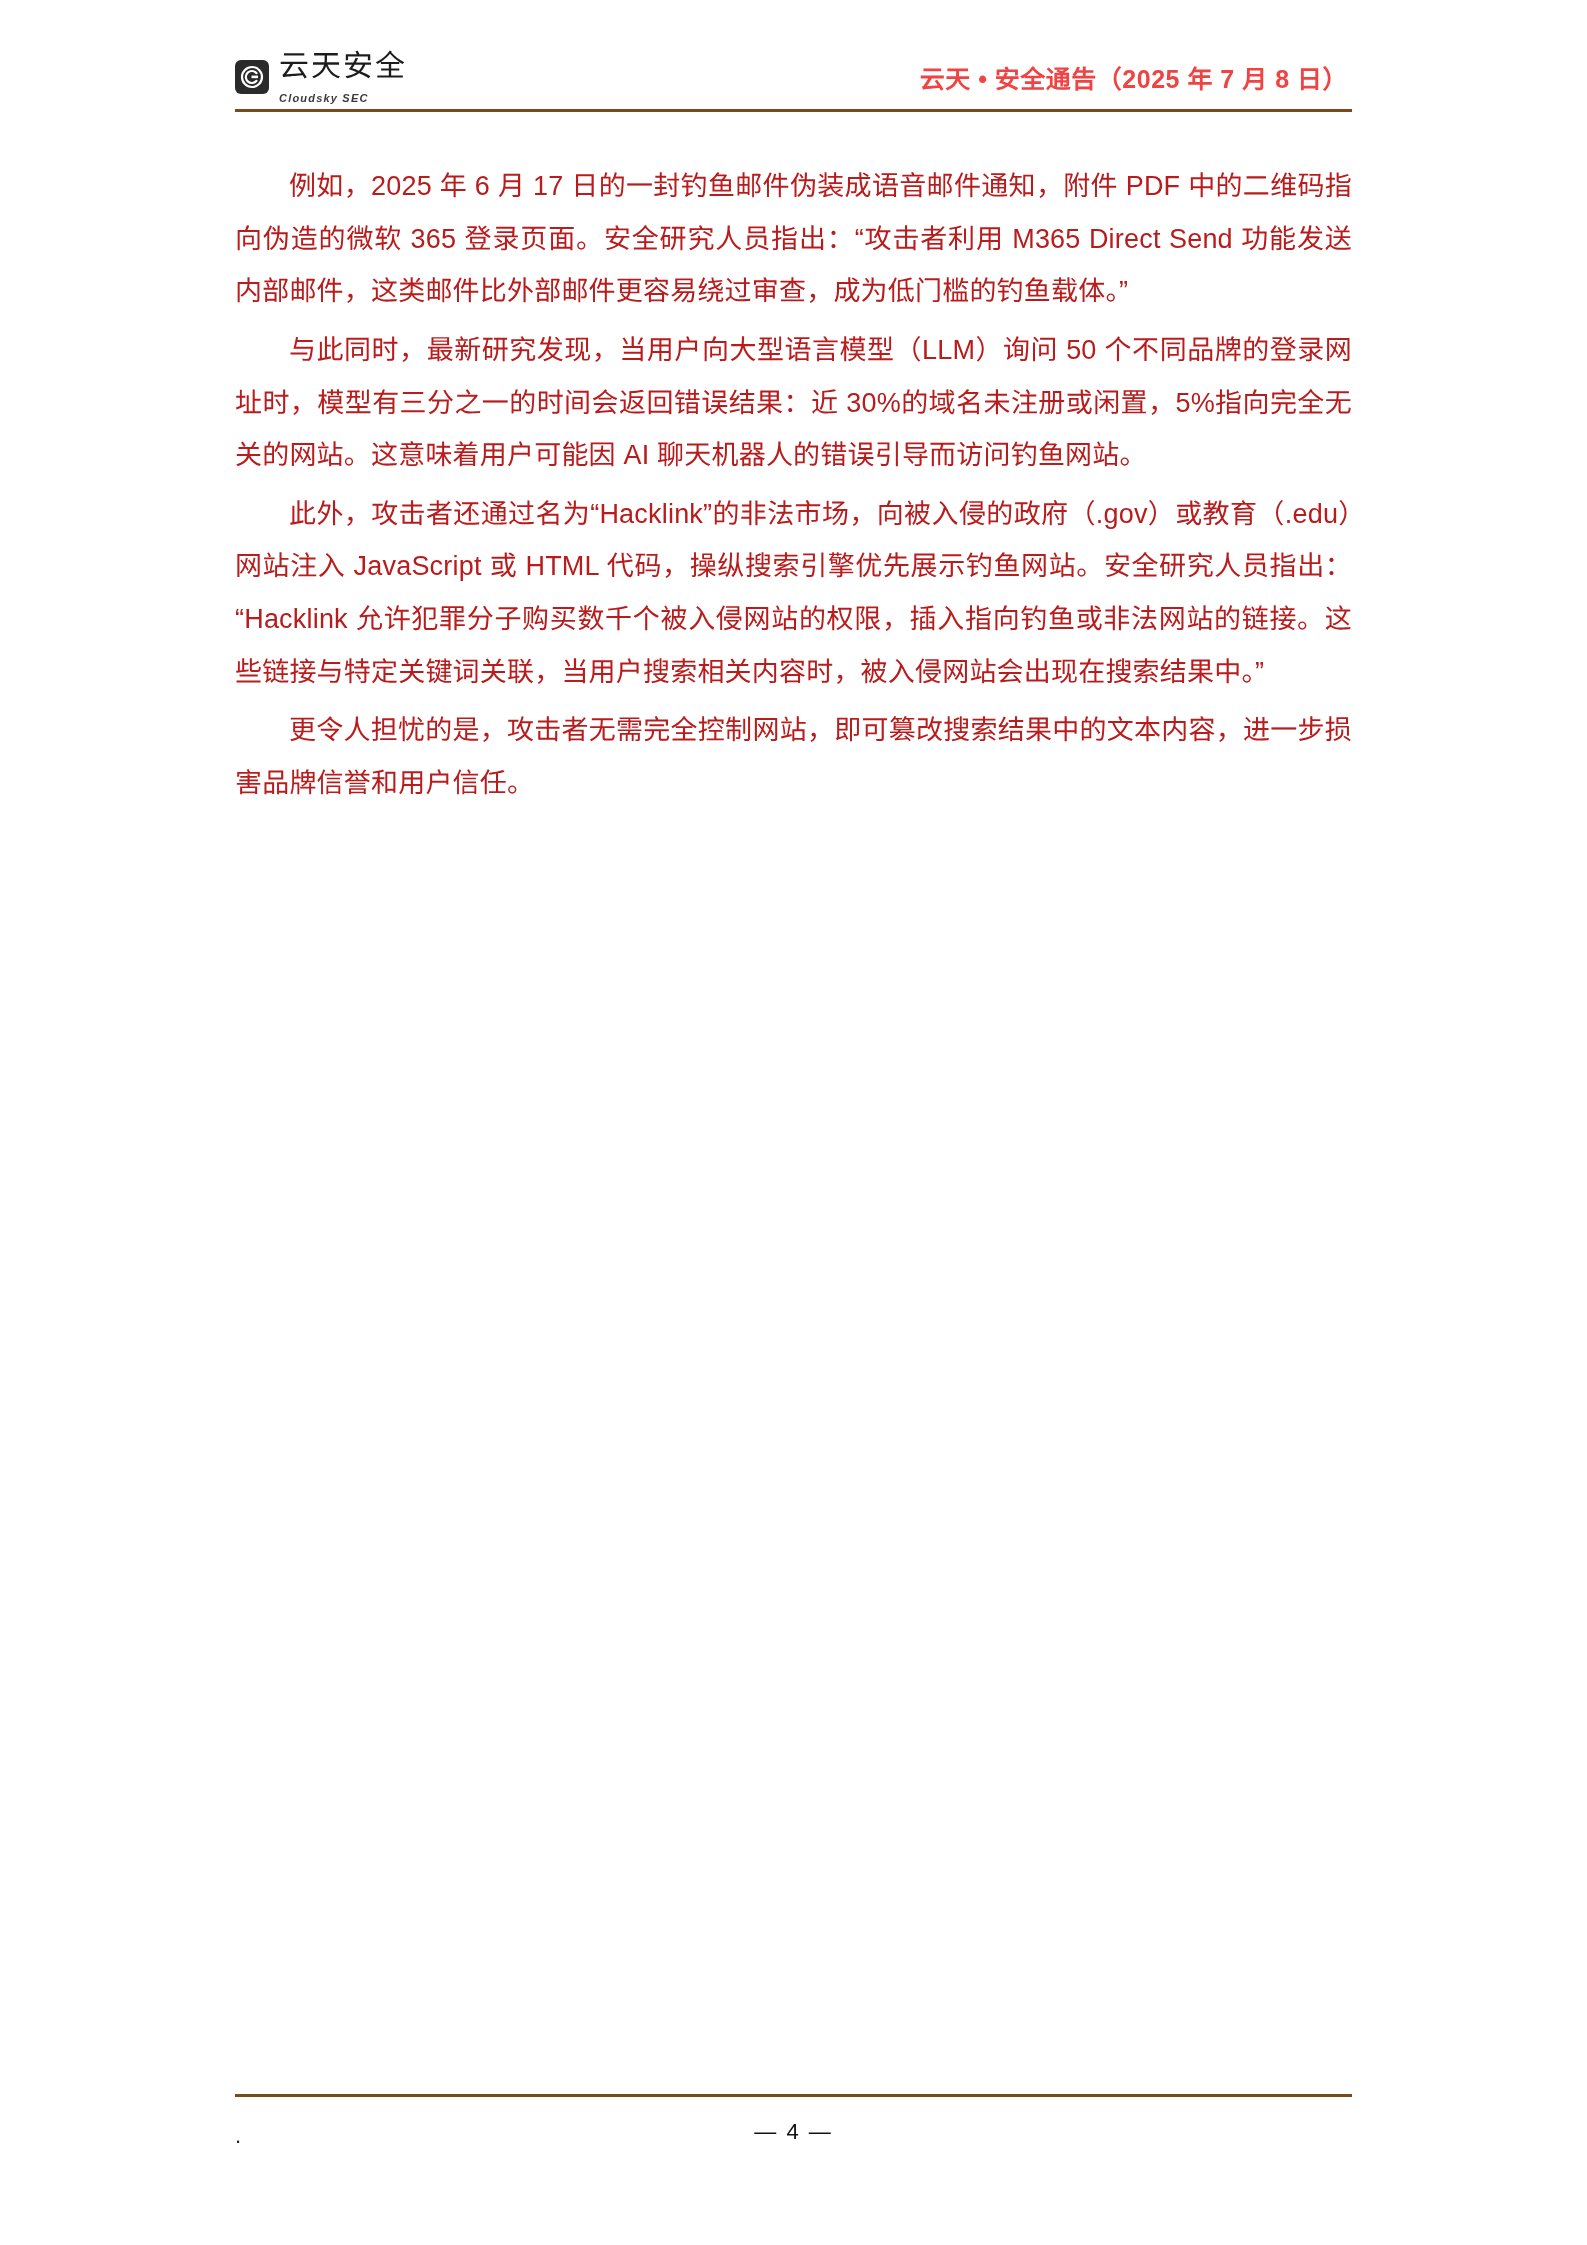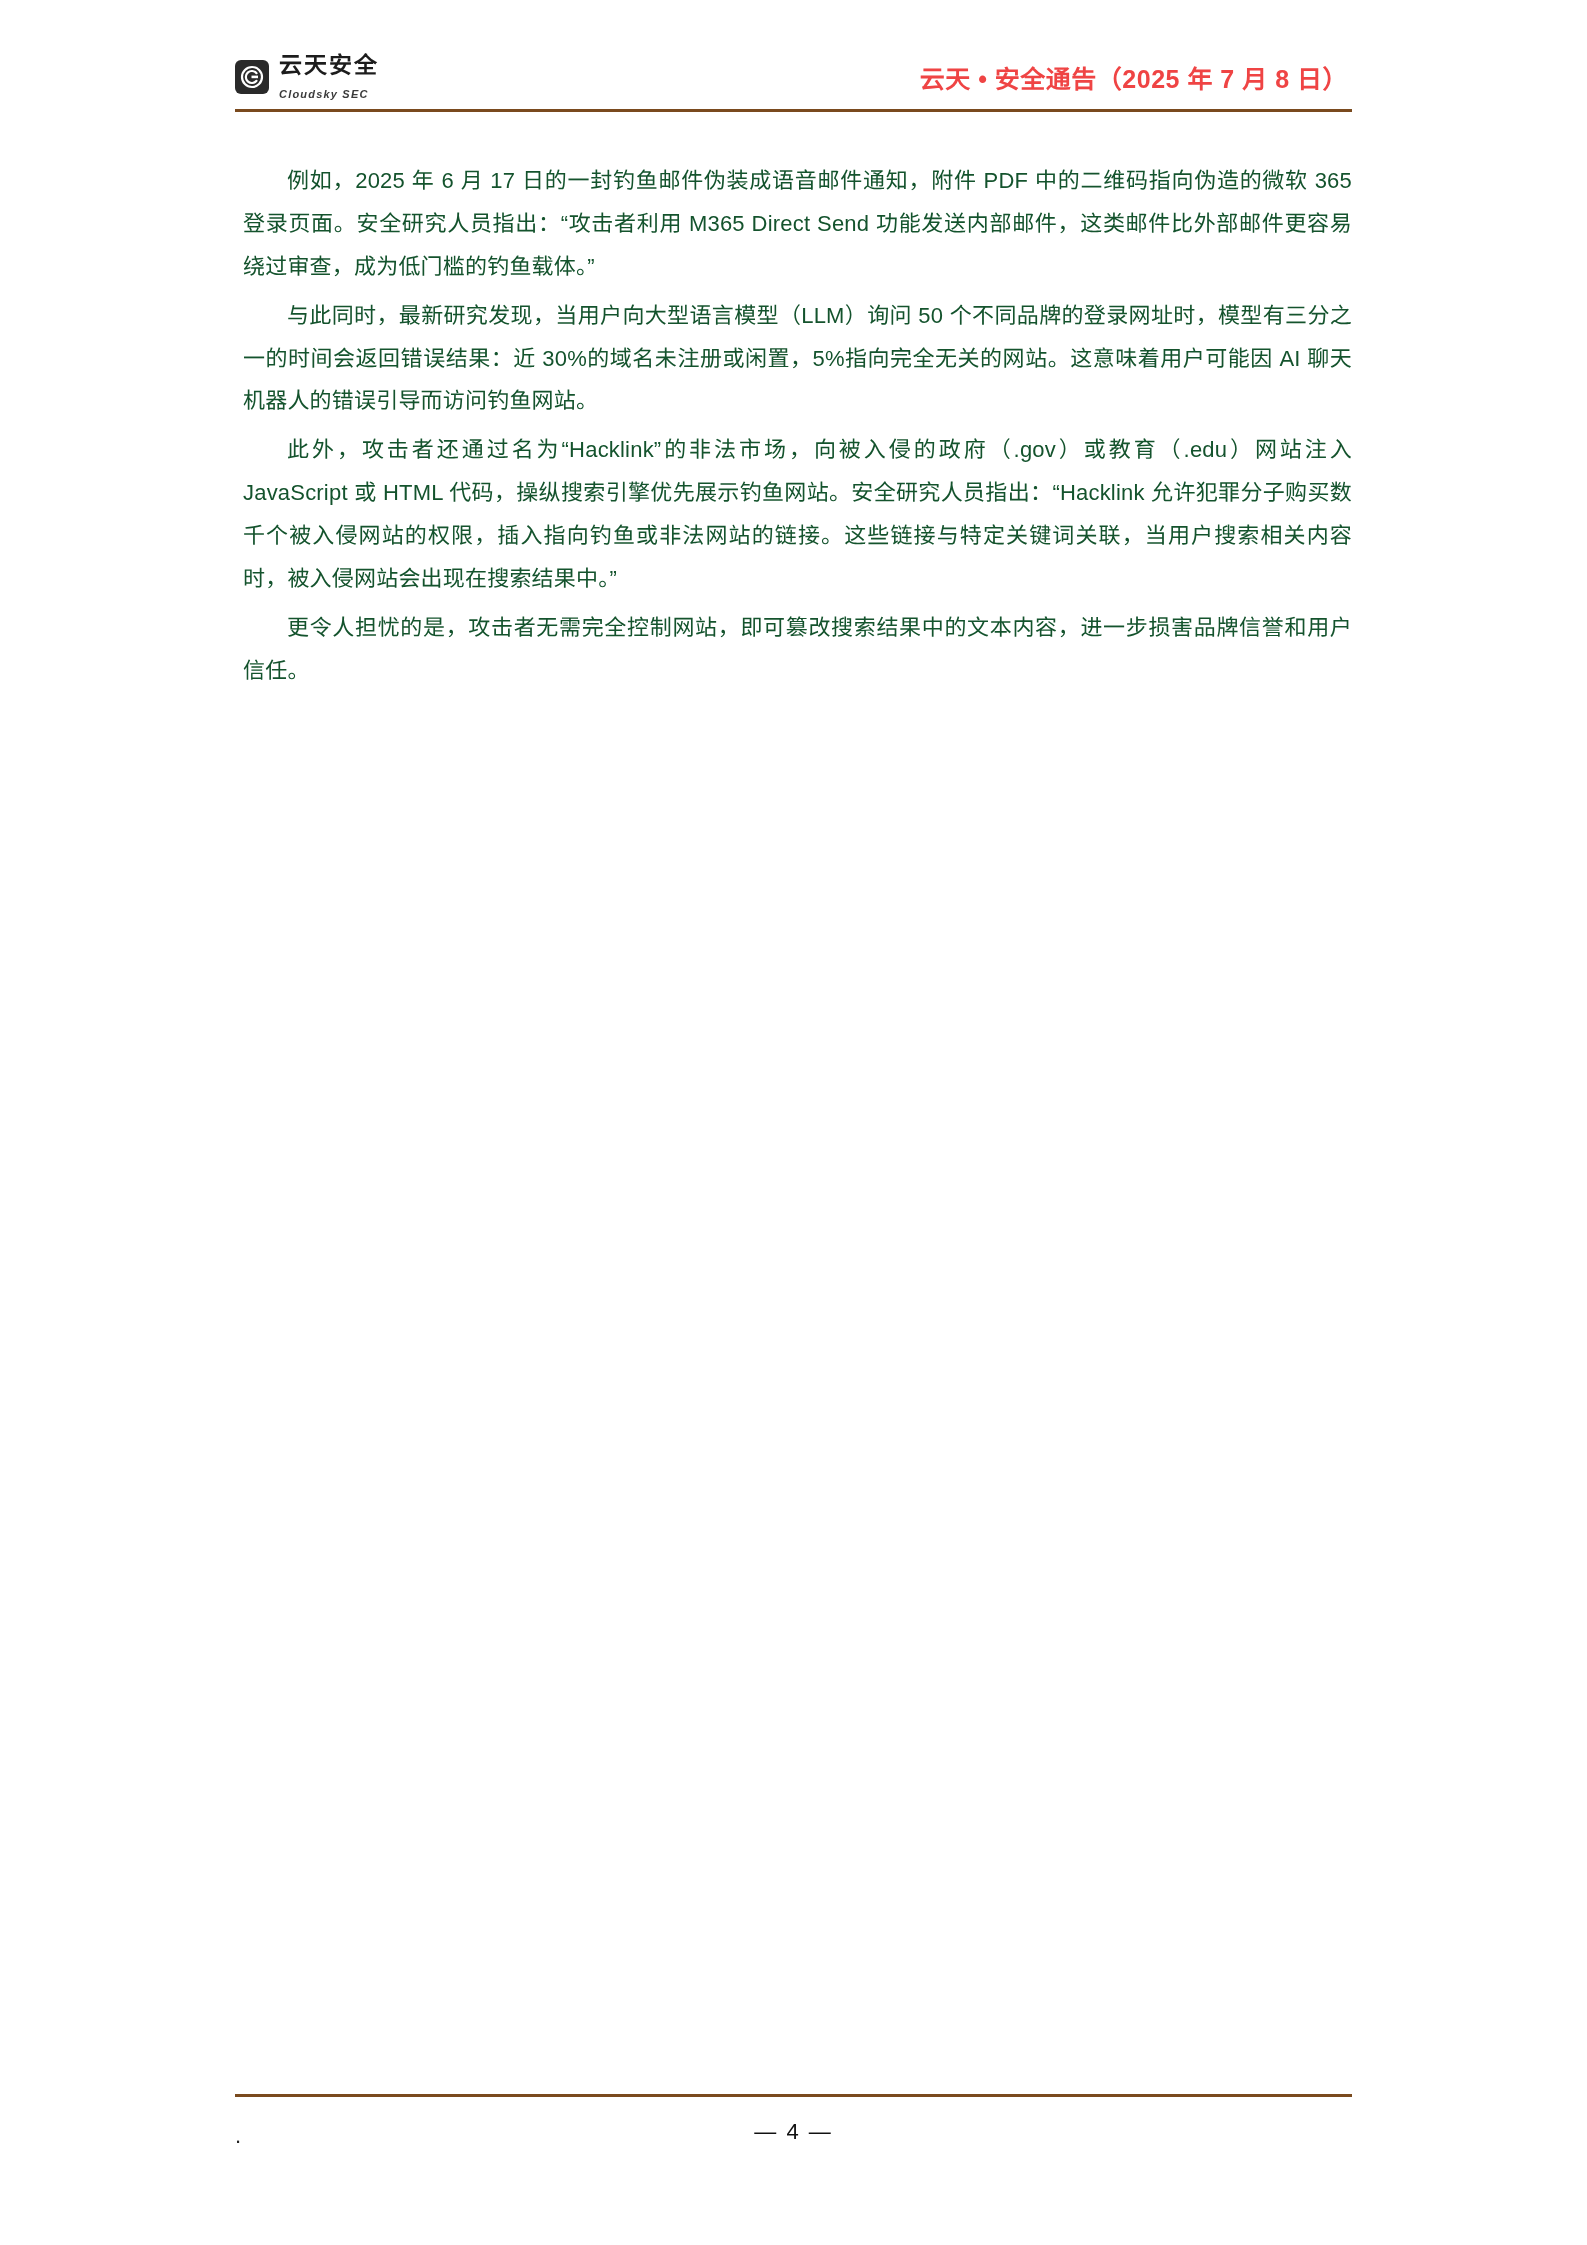--- a/index.html
+++ b/index.html
@@ -58,22 +58,22 @@
     align-items: center;
     justify-content: center;
   }
   .logo-mark svg { display: block; }
   .logo-text {
     display: flex;
     flex-direction: column;
     line-height: 1;
   }
   .logo-cn {
-    font-size: 23px;
-    font-weight: 700;
+    font-size: 30px;
+    font-weight: 400;
     letter-spacing: 2px;
     color: #1c1c1c;
   }
   .logo-en {
     font-size: 11px;
     letter-spacing: 1.2px;
     color: #3a3a3a;
     margin-top: 12px;
     font-style: italic;
     font-weight: 700;
@@ -84,26 +84,26 @@
     color: #ef4444;
     letter-spacing: 0.5px;
     padding-right: 4px;
   }
 
   
   .content {
     padding-top: 48px;
   }
   p.para {
-    font-size: 22px;
+    font-size: 27px;
     line-height: 1.95;
-    margin: 0 0 6px 8px;
+    margin: 0 0 6px 0;
     text-indent: 2em;
     text-align: justify;
-    color: #14532d;
+    color: #b91c1c;
     letter-spacing: 0.2px;
   }
 
   
   .footer {
     position: absolute;
     left: 235px;
     right: 235px;
     bottom: 96px;
   }

